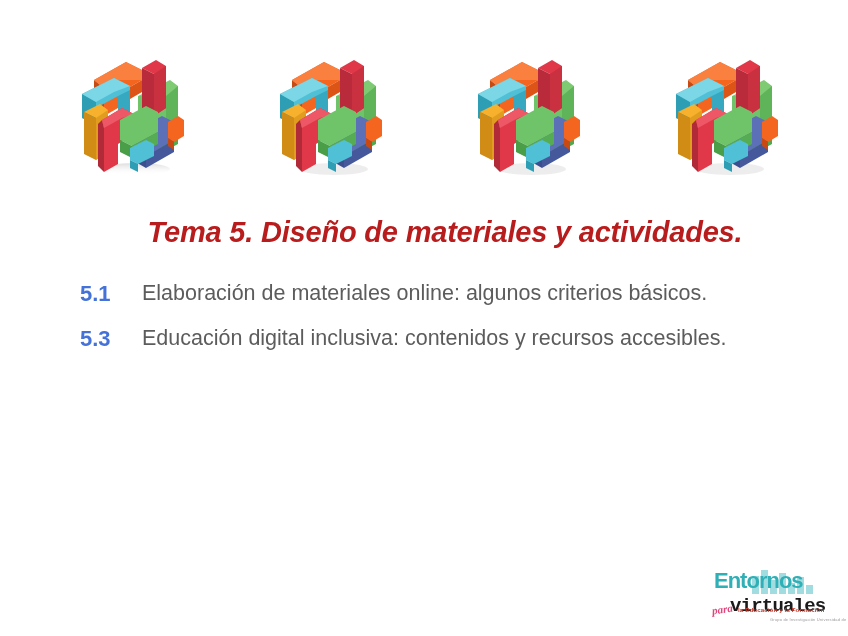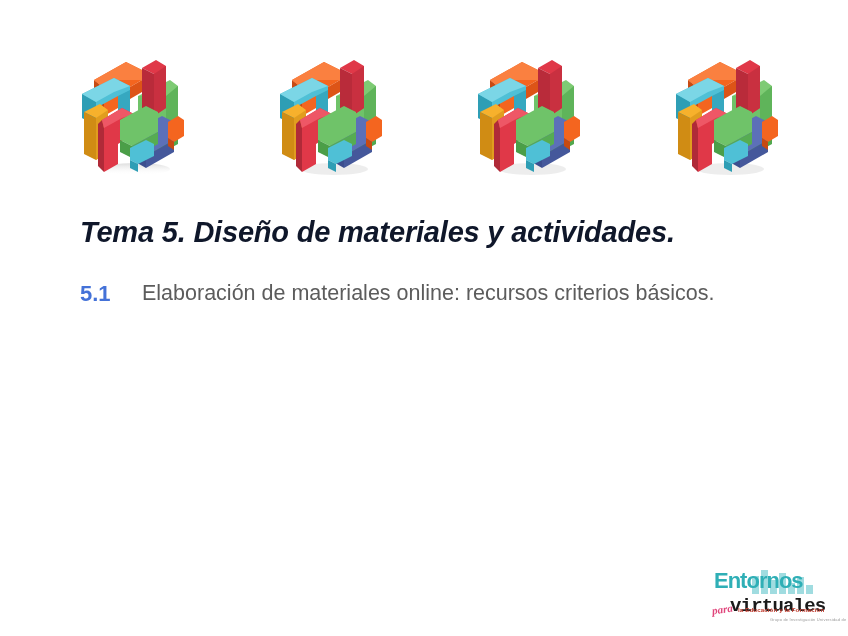--- a/index.html
+++ b/index.html
@@ -46,23 +46,24 @@
   
   .title {
     position: absolute;
     left: 80px;
     top: 216px;
     width: 730px;
     font-family: "Liberation Sans", sans-serif;
     font-size: 29px;
     font-weight: bold;
     font-style: italic;
-    color: #0f172a;
+    color: #b91c1c;
     letter-spacing: -0.2px;
     white-space: nowrap;
+    text-align: center;
   }
 
   
   .list {
     position: absolute;
     left: 80px;
     top: 278px;
     width: 700px;
   }
   .item {
@@ -423,24 +424,28 @@
     </div>
 
   </div>
 
   <div class="title">Tema 5. Diseño de materiales y actividades.</div>
 
   <div class="list">
 
     <div class="item">
       <span class="num">5.1</span>
-      <span class="txt">Elaboración de materiales online: recursos criterios básicos.</span>
-    </div>
-
-
+      <span class="txt">Elaboración de materiales online: algunos criterios básicos.</span>
+    </div>
+
+
+    <div class="item">
+      <span class="num">5.3</span>
+      <span class="txt">Educación digital inclusiva: contenidos y recursos accesibles.</span>
+    </div>
 
 
   </div>
 
   <div class="logo">
     <div class="logo-bars">
       <i style="left:0px;  height:18px;"></i>
       <i style="left:9px;  height:24px;"></i>
       <i style="left:18px; height:14px;"></i>
       <i style="left:27px; height:21px;"></i>

